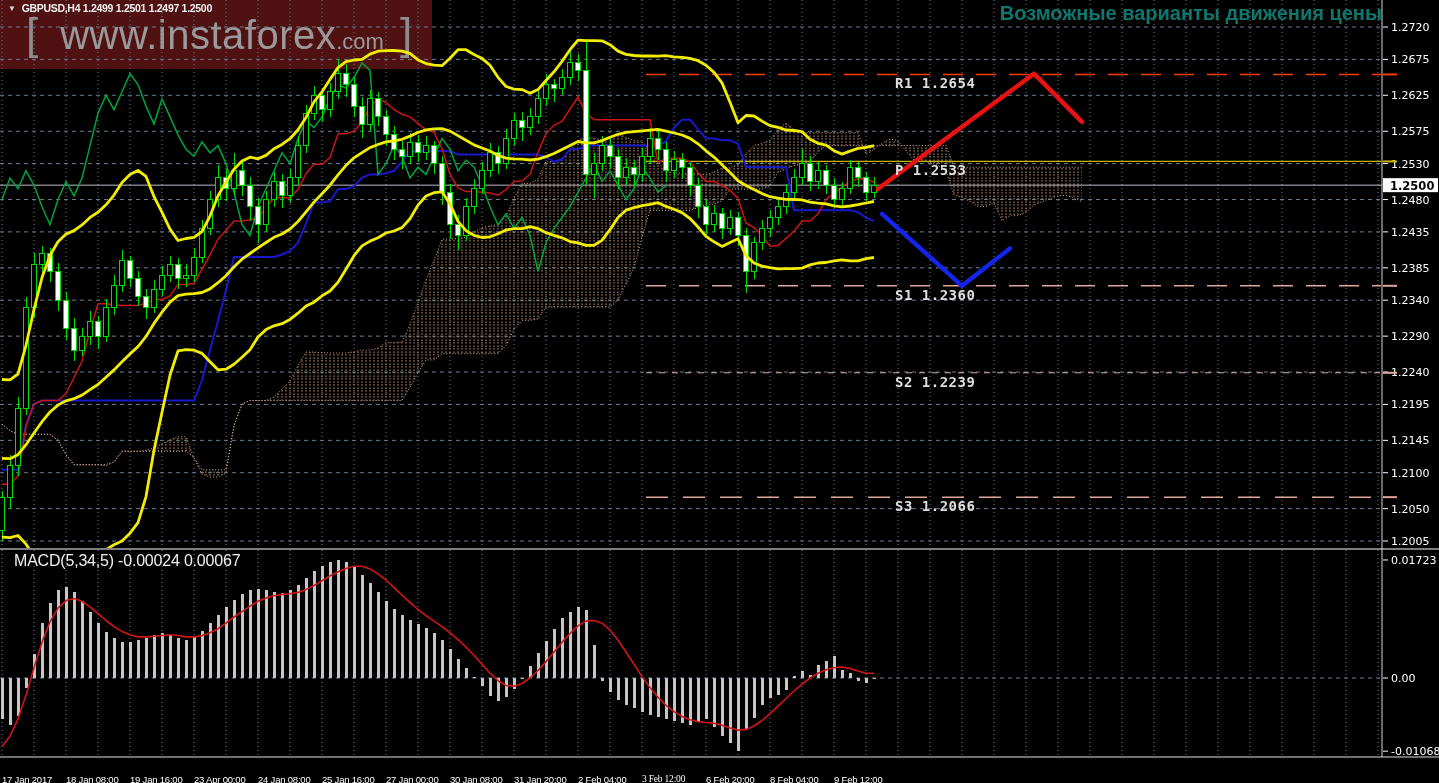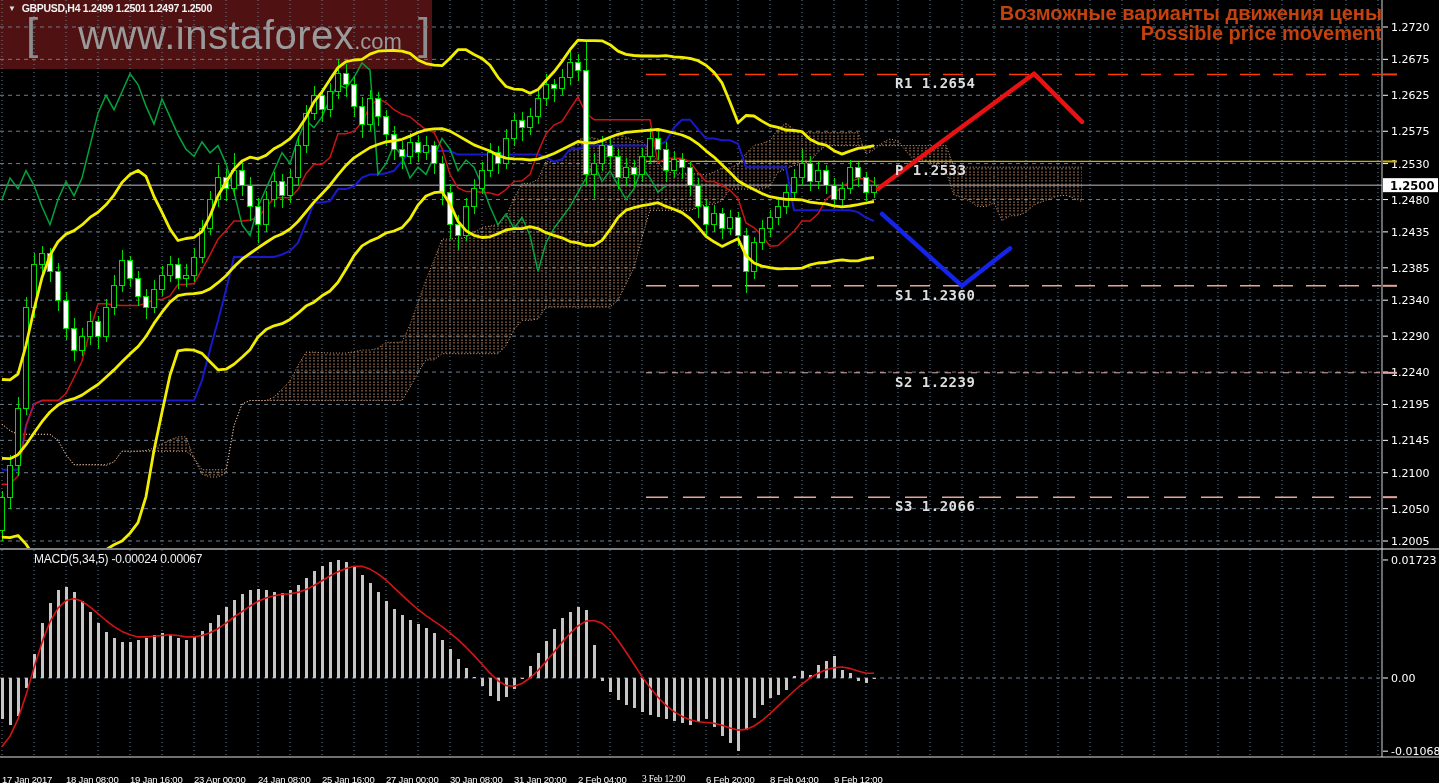--- a/index.html
+++ b/index.html
@@ -3,30 +3,30 @@
 <meta charset="utf-8">
 <style>
   html,body{margin:0;padding:0;background:#000;}
   body{width:1439px;height:783px;position:relative;overflow:hidden;
        font-family:"Liberation Sans",sans-serif;}
   #chart-svg{position:absolute;left:0;top:0;z-index:1;}
   .ovl{position:absolute;z-index:4;white-space:nowrap;}
   .title-bar{left:8px;top:2px;color:#f2f2f2;font-weight:bold;font-size:10.5px;
              letter-spacing:-0.3px;display:flex;align-items:center;gap:6px;}
   .title-bar .tri{font-size:8px;color:#dcdcdc;}
-  .macd-label{left:14px;top:552px;color:#f0f0f0;font-size:12px;letter-spacing:-0.2px;margin-left:20px;}
-  .annotations{right:57px;top:3px;text-align:right;color:#c2410c;font-weight:bold;
+  .macd-label{left:14px;top:552px;color:#f0f0f0;font-size:16px;letter-spacing:-0.2px;}
+  .annotations{right:57px;top:3px;text-align:center;color:#0f766e;font-weight:bold;
                font-size:20px;line-height:20px;z-index:4;}
   .watermark{left:0;top:710px;width:432px;height:69px;background:rgba(90,19,19,0.88);
              z-index:2;display:flex;align-items:baseline;padding-top:14px;
              box-sizing:border-box;color:#9a9a9a;}
   .watermark .br{font-size:44px;font-weight:300;color:#8d8d8d;line-height:40px;}
   .watermark .brl{margin-left:26px;margin-right:22px;}
   .watermark .brr{margin-left:16px;}
-  .watermark .dom{font-size:40px;letter-spacing:0.5px;line-height:40px;margin-left:18px;}
+  .watermark .dom{font-size:40px;letter-spacing:0.5px;line-height:40px;}
   .watermark .tld{font-size:22px;line-height:40px;}
   .date-axis{position:absolute;left:0;top:760px;width:1382px;height:23px;z-index:3;}
   .date-axis span{position:absolute;top:2px;color:#fff;font-size:9.5px;letter-spacing:-0.2px;margin-top:12px;}
 </style>
 </head>
 <body>
 
 <svg id="chart-svg" width="1439" height="783">
     <defs>
       <clipPath id="clipMain">
@@ -567,21 +567,20 @@
 
 <div class="ovl title-bar">
   <span class="tri">▼</span>
   <span>GBPUSD,H4  1.2499 1.2501 1.2497 1.2500</span>
 </div>
 
 <div class="ovl macd-label">MACD(5,34,5) -0.00024 0.00067</div>
 
 <div class="ovl annotations">
   <div>Возможные варианты движения цены</div>
-  <div>Possible price movement</div>
 </div>
 
 <div class="watermark">
   <span class="br brl">[</span>
   <span class="dom">www.instaforex</span>
   <span class="tld">.com</span>
   <span class="br brr">]</span>
 </div>
 
 <div class="date-axis">

